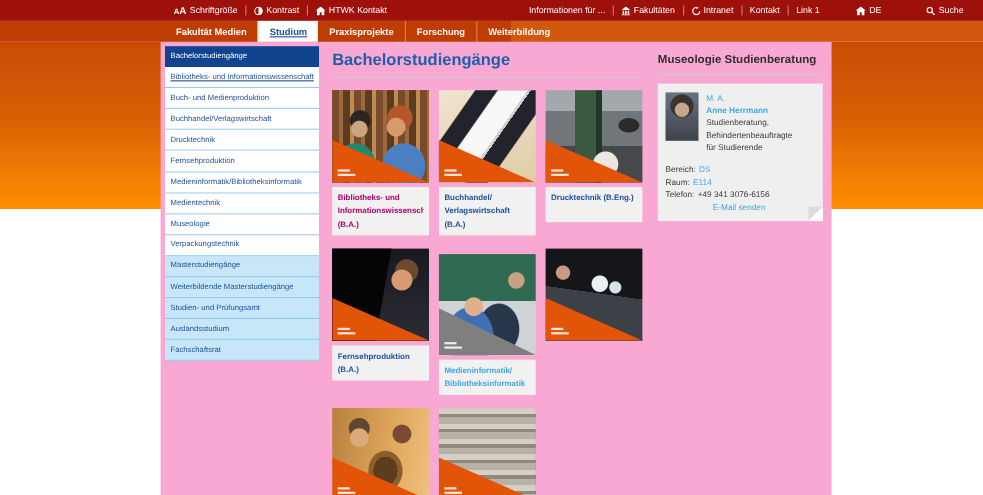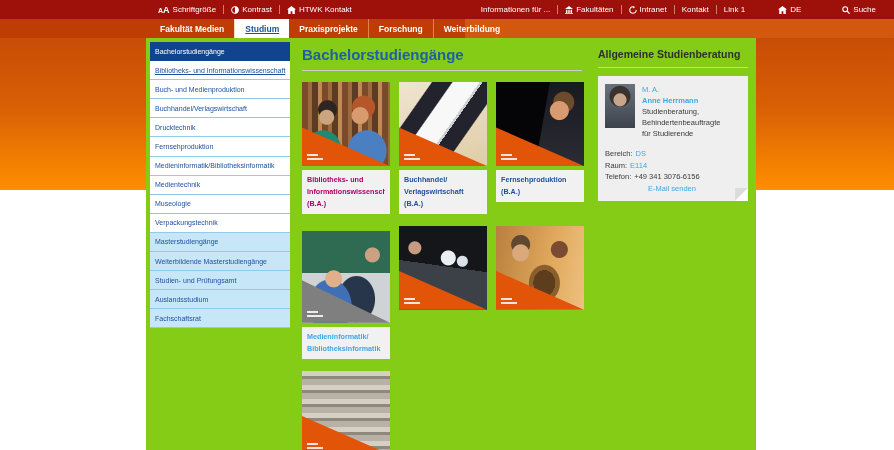--- a/index.html
+++ b/index.html
@@ -44,21 +44,21 @@
     background:linear-gradient(180deg,#c94c06 0%,#d95f05 45%,#f07c02 78%,#ff8e00 100%);
   }
   .band::after{
     content:"";position:absolute;right:0;top:0;width:46%;height:100%;
     background:
       linear-gradient(112deg,transparent 30%,rgba(255,255,255,.14) 31%,transparent 34%,transparent 46%,rgba(255,255,255,.10) 47%,transparent 51%);
   }
   
   .panel{
     position:absolute;left:146px;top:38px;width:610px;height:412px;
-    background:#84cc16;z-index:2;
+    background:#f9a8d4;z-index:2;
   }
   
   .sidebar{position:absolute;left:4px;top:4px;width:140px;}
   .side-list{list-style:none;margin:0;padding:0;}
   .side-item{
     font-size:7px;color:#1c4f9d;background:#fff;
     padding:4.5px 2px 4.5px 5px;border-bottom:1px solid #8ecbec;
     cursor:pointer;line-height:1.3;white-space:nowrap;overflow:hidden;
   }
   .side-item span{white-space:normal;}
@@ -326,20 +326,31 @@
             <div class="badge badge-orange">
               <i class="bl1"></i>
               <i class="bl2"></i>
             </div>
           </div>
           <div class="card-body">
             <span class="card-title">Buchhandel/​Verlagswirtschaft (B.A.)</span>
           </div>
         </article>
         <article class="card c-blue">
+          <div class="card-img img-printing-press">
+            <div class="badge badge-orange">
+              <i class="bl1"></i>
+              <i class="bl2"></i>
+            </div>
+          </div>
+          <div class="card-body">
+            <span class="card-title">Drucktechnik (B.Eng.)</span>
+          </div>
+        </article>
+        <article class="card c-blue">
           <div class="card-img img-tv-camera">
             <div class="badge badge-orange">
               <i class="bl1"></i>
               <i class="bl2"></i>
             </div>
           </div>
           <div class="card-body">
             <span class="card-title">Fernsehproduktion (B.A.)</span>
           </div>
         </article>
@@ -378,21 +389,21 @@
               <i class="bl1"></i>
               <i class="bl2"></i>
             </div>
           </div>
 
         </article>
       </div>
   </main>
 
   <aside class="aside-col">
-    <h2 class="aside-title">Allgemeine Studienberatung</h2>
+    <h2 class="aside-title">Museologie Studienberatung</h2>
     <hr class="aside-rule">
     <div class="contact-card">
       <div class="person-row">
         <div class="photo"></div>
         <div class="person-text">
           <div class="p-degree">M. A.</div>
           <div class="p-name">Anne Herrmann</div>
           <div>Studienberatung,</div>
           <div>Behindertenbeauftragte</div>
           <div>für Studierende</div>

